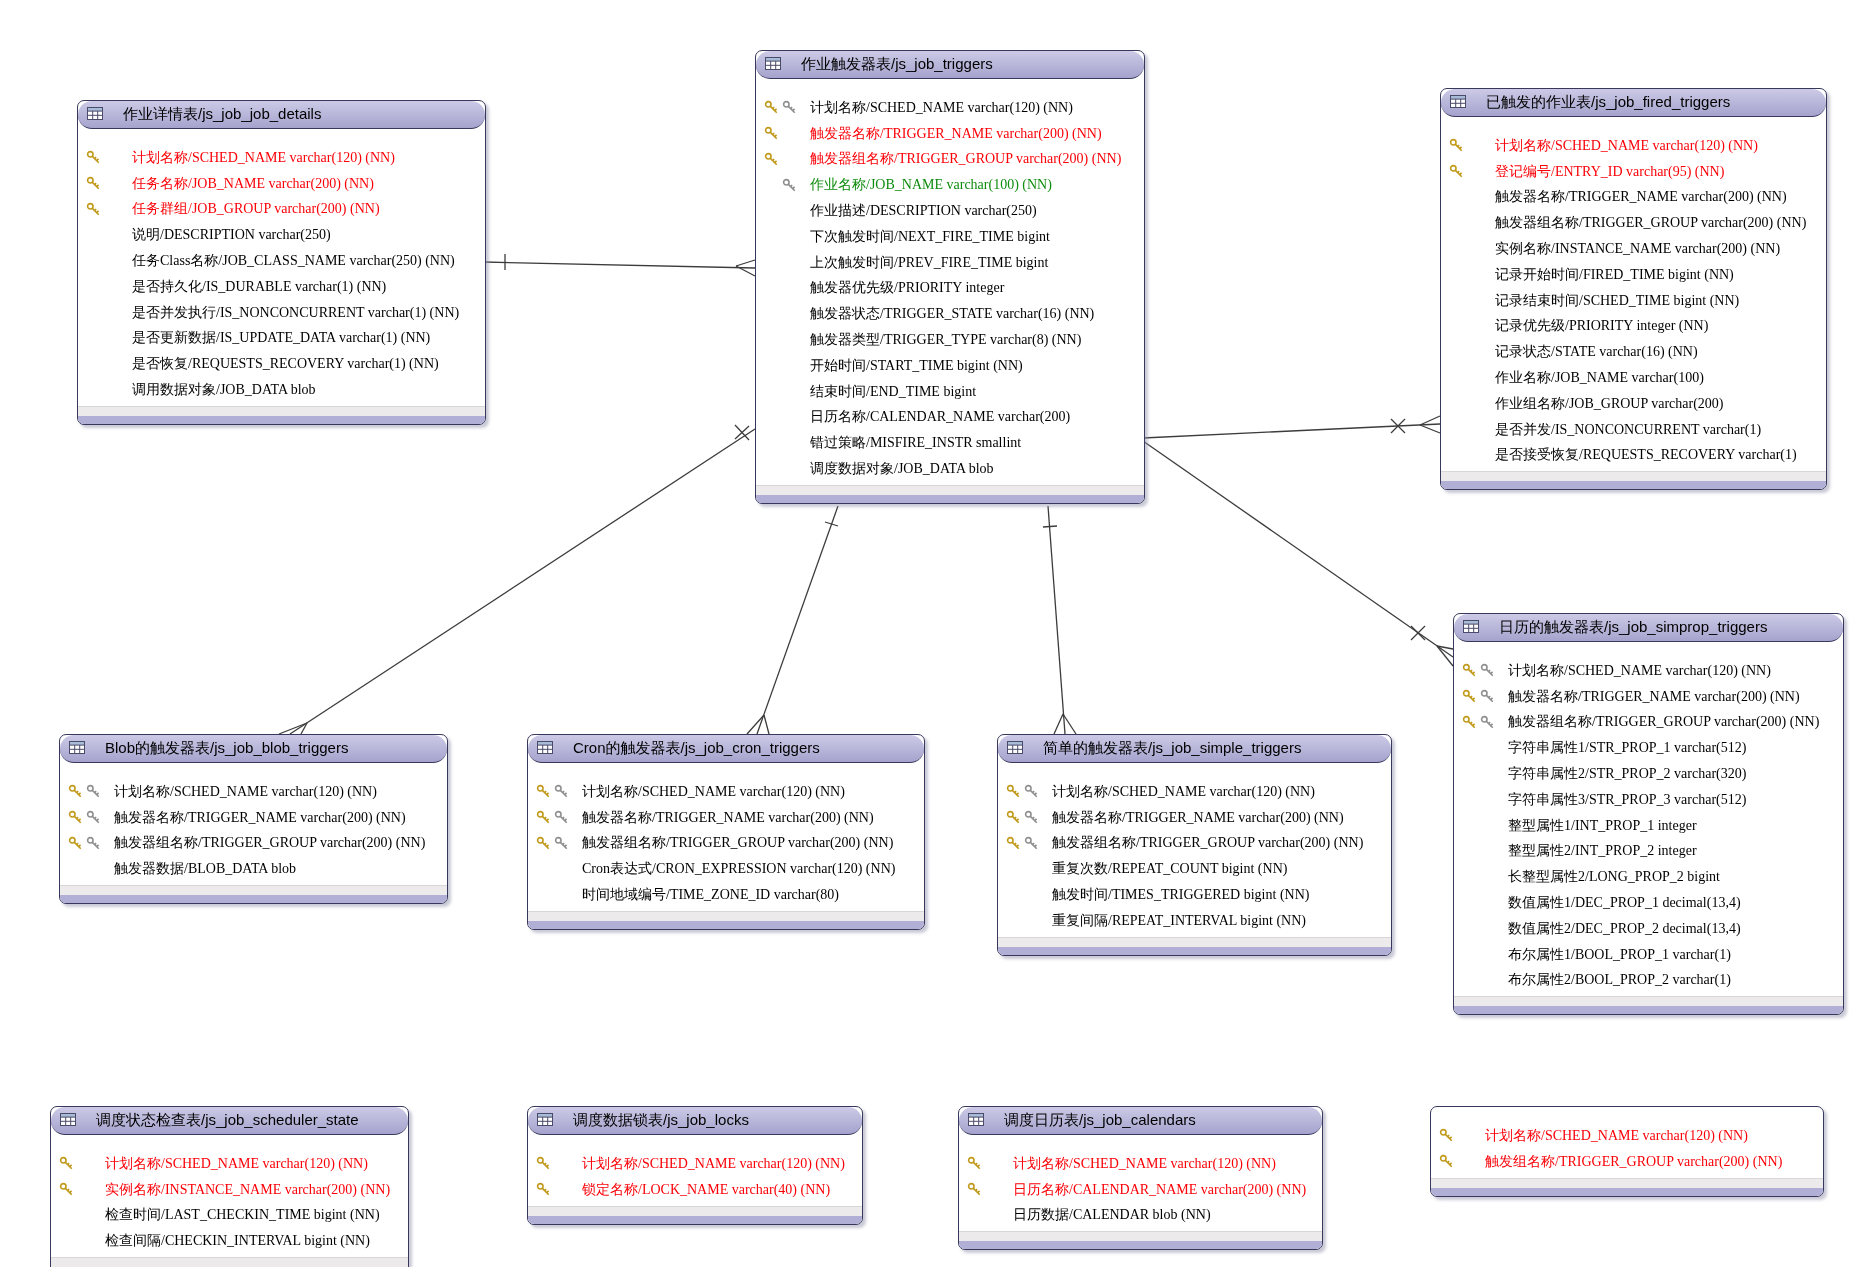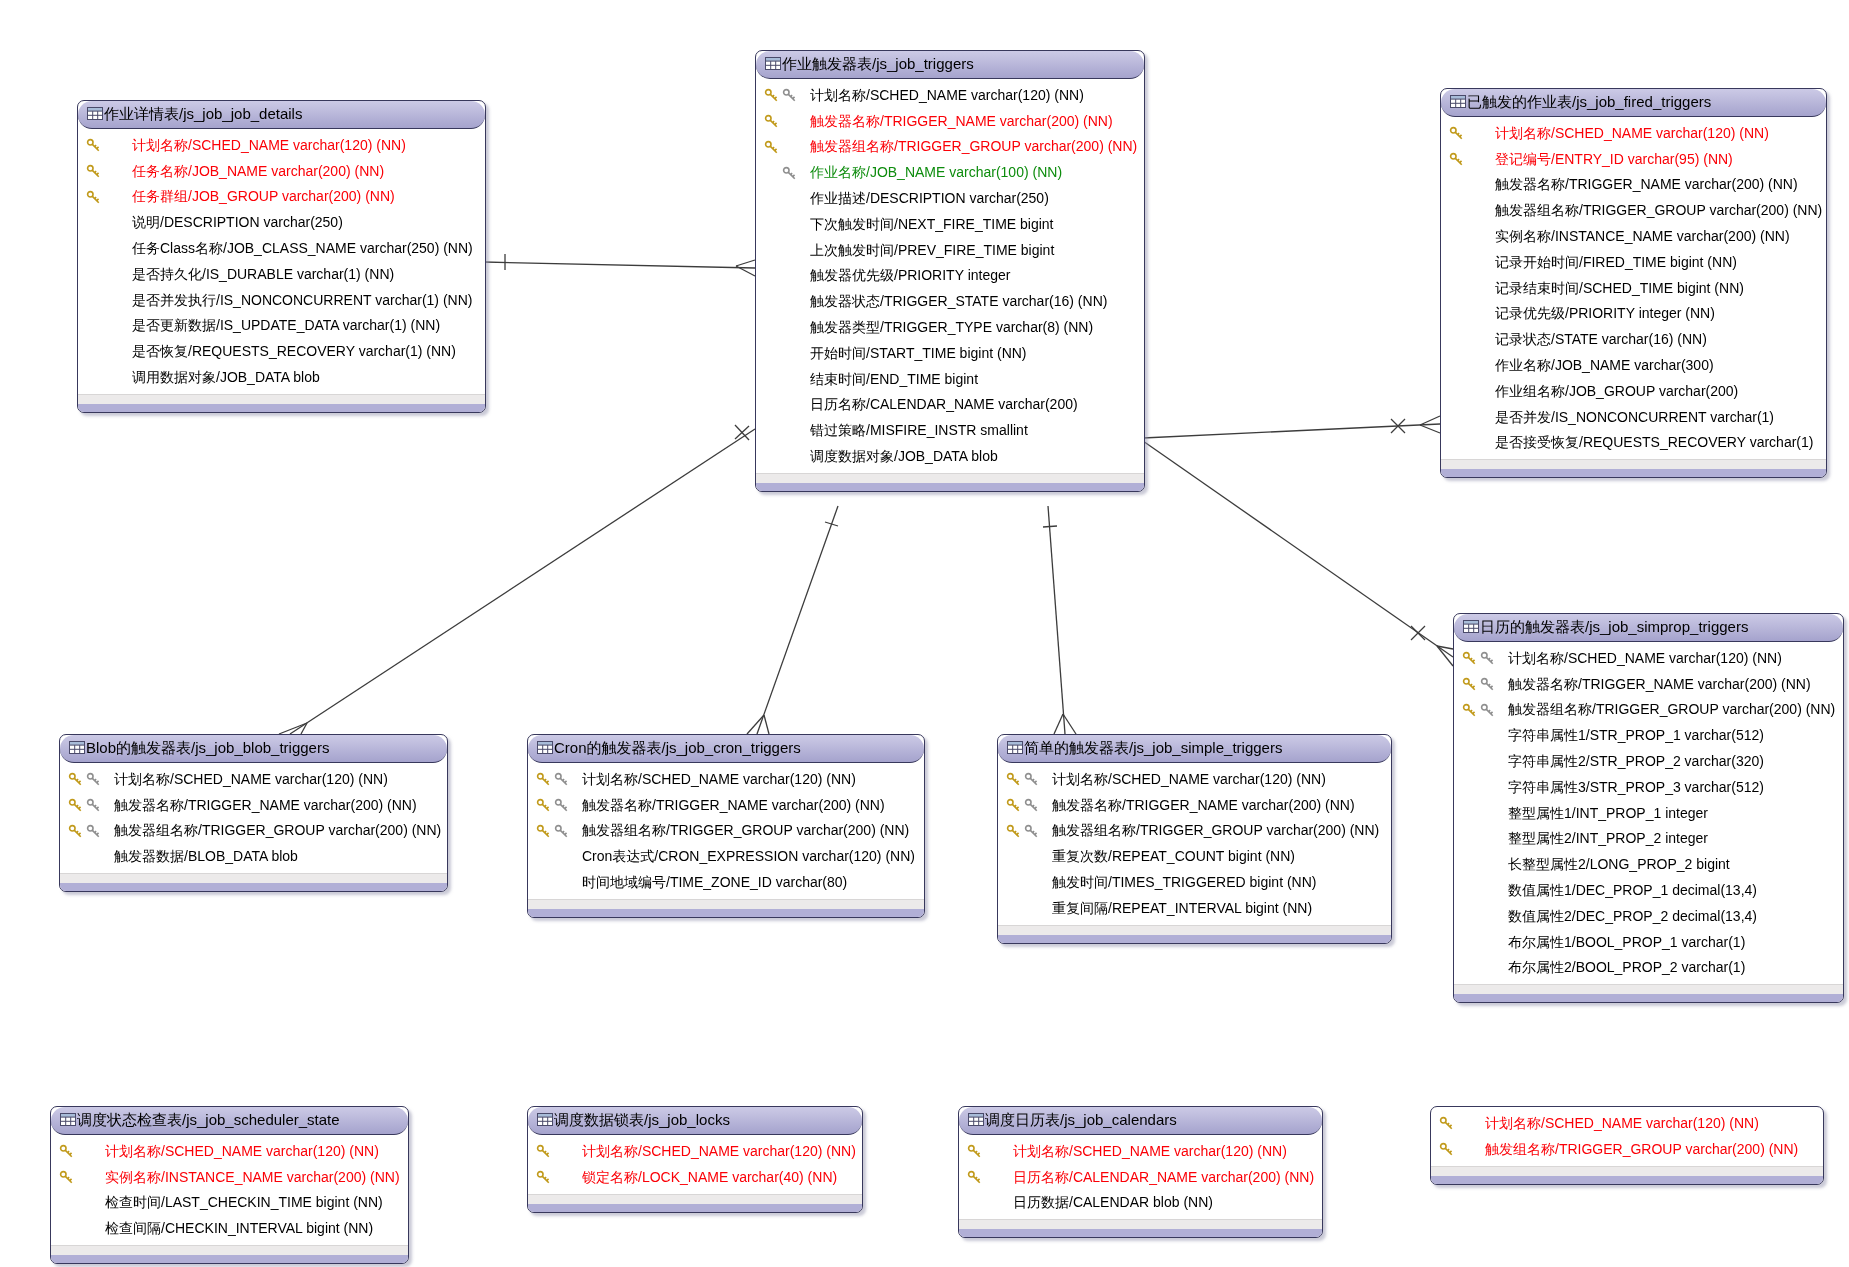--- a/index.html
+++ b/index.html
@@ -1,24 +1,24 @@
 <!DOCTYPE html>
 <html><head>
 <meta charset="utf-8">
 <style>
   html,body{margin:0;padding:0;background:#fff;}
   body{font-family:"Liberation Sans","DejaVu Sans",sans-serif;}
   #canvas{position:relative;width:1849px;height:1267px;background:#ffffff;overflow:hidden;}
   #wires{position:absolute;left:0;top:0;z-index:1;}
   .db-table{position:absolute;z-index:2;background:#ffffff;border:1.5px solid #38385c;border-radius:7px;
     box-shadow:3px 3px 3px rgba(150,150,175,.5);display:flex;flex-direction:column;overflow:hidden;}
-  .thead{display:flex;align-items:center;gap:1px;height:27px;padding:0 9px;
+  .thead{display:flex;align-items:center;gap:20px;height:27px;padding:0 9px;
     background:linear-gradient(#cccae6,#a5a3cd);border-bottom:1.5px solid #38385c;
     font-size:15px;color:#000;white-space:nowrap;border-radius:14px;}
-  .rows{padding:4px 0 2px 0;}
+  .rows{padding:16px 0 2px 0;font-family:Liberation Serif, serif;}
   .frow{display:flex;align-items:center;height:25.8px;padding:0 8px;font-size:14px;white-space:nowrap;}
   .kslot{width:18px;flex:0 0 18px;display:flex;align-items:center;}
   .ftxt{margin-left:10px;}
   .key{width:15px;height:15px;display:block;}
   .tfoot-gray{height:9px;background:#eceaea;border-top:1px solid #d8d6d6;margin-top:1px;}
   .tfoot-purple{height:8px;background:#b1afd6;}
   .c-pk{color:#fb0007;}
   .c-pkfk{color:#121d1;}
   .c-fk{color:#0d8c0d;}
   .c-std{color:#000000;}
@@ -329,21 +329,21 @@
             <span class="ftxt c-std">记录优先级/PRIORITY integer (NN)</span>
           </div>
           <div class="frow">
             <span class="kslot"></span>
             <span class="kslot"></span>
             <span class="ftxt c-std">记录状态/STATE varchar(16) (NN)</span>
           </div>
           <div class="frow">
             <span class="kslot"></span>
             <span class="kslot"></span>
-            <span class="ftxt c-std">作业名称/JOB_NAME varchar(300)</span>
+            <span class="ftxt c-std">作业名称/JOB_NAME varchar(100)</span>
           </div>
           <div class="frow">
             <span class="kslot"></span>
             <span class="kslot"></span>
             <span class="ftxt c-std">作业组名称/JOB_GROUP varchar(200)</span>
           </div>
           <div class="frow">
             <span class="kslot"></span>
             <span class="kslot"></span>
             <span class="ftxt c-std">是否并发/IS_NONCONCURRENT varchar(1)</span>

